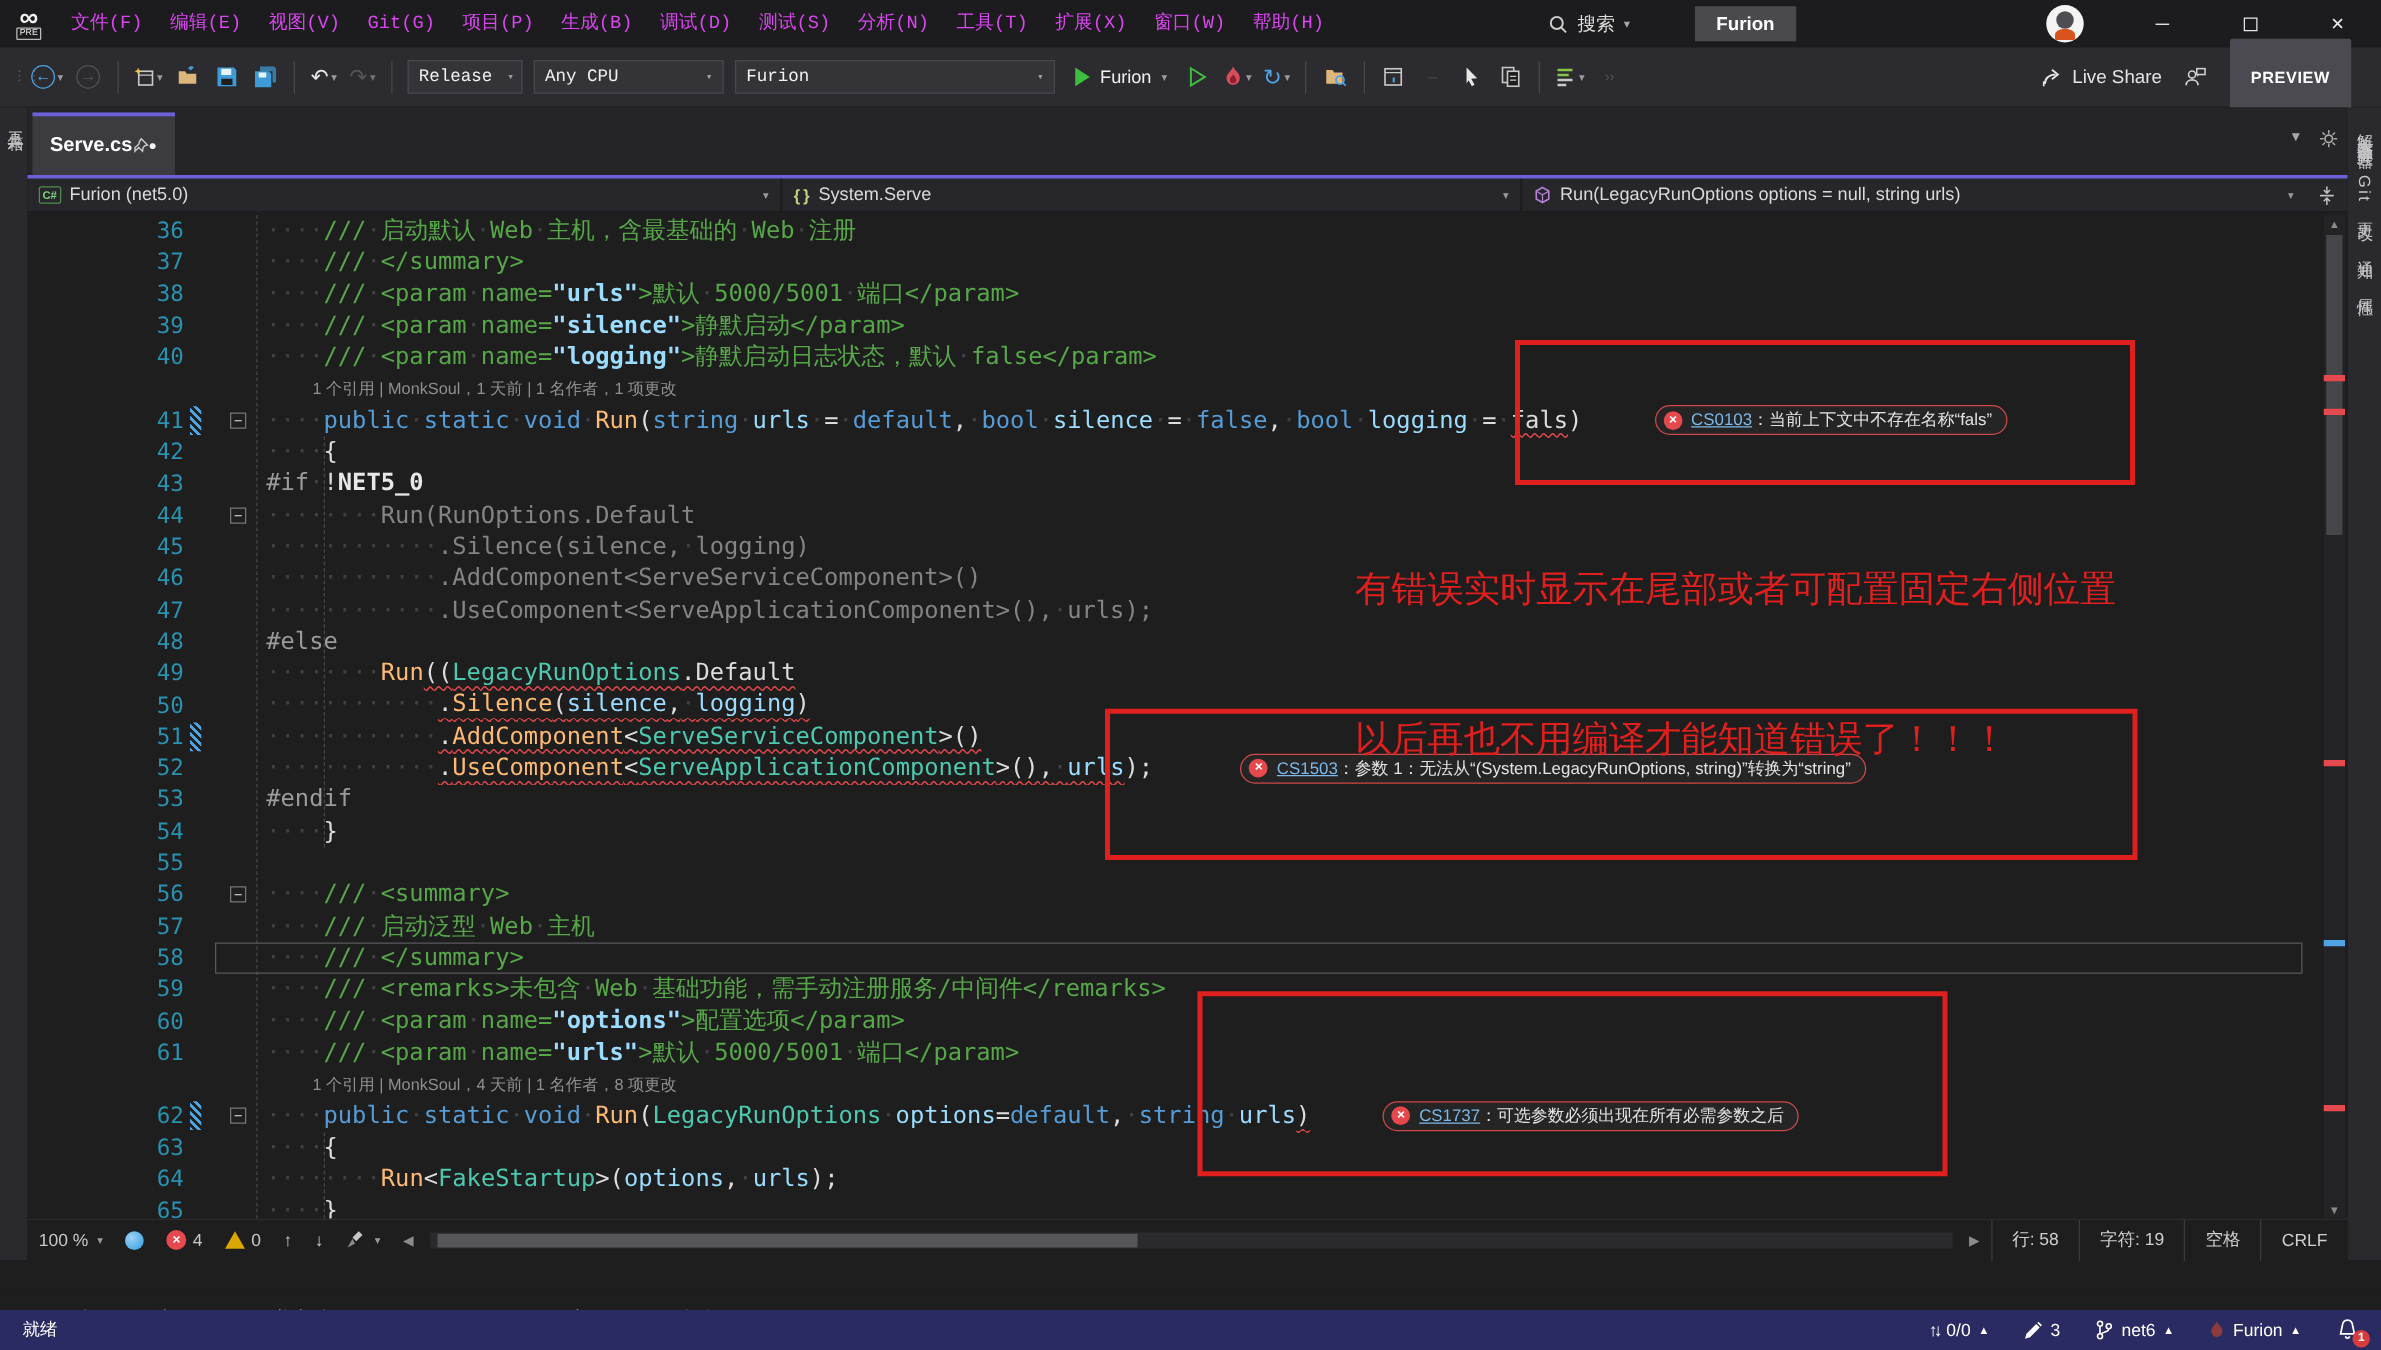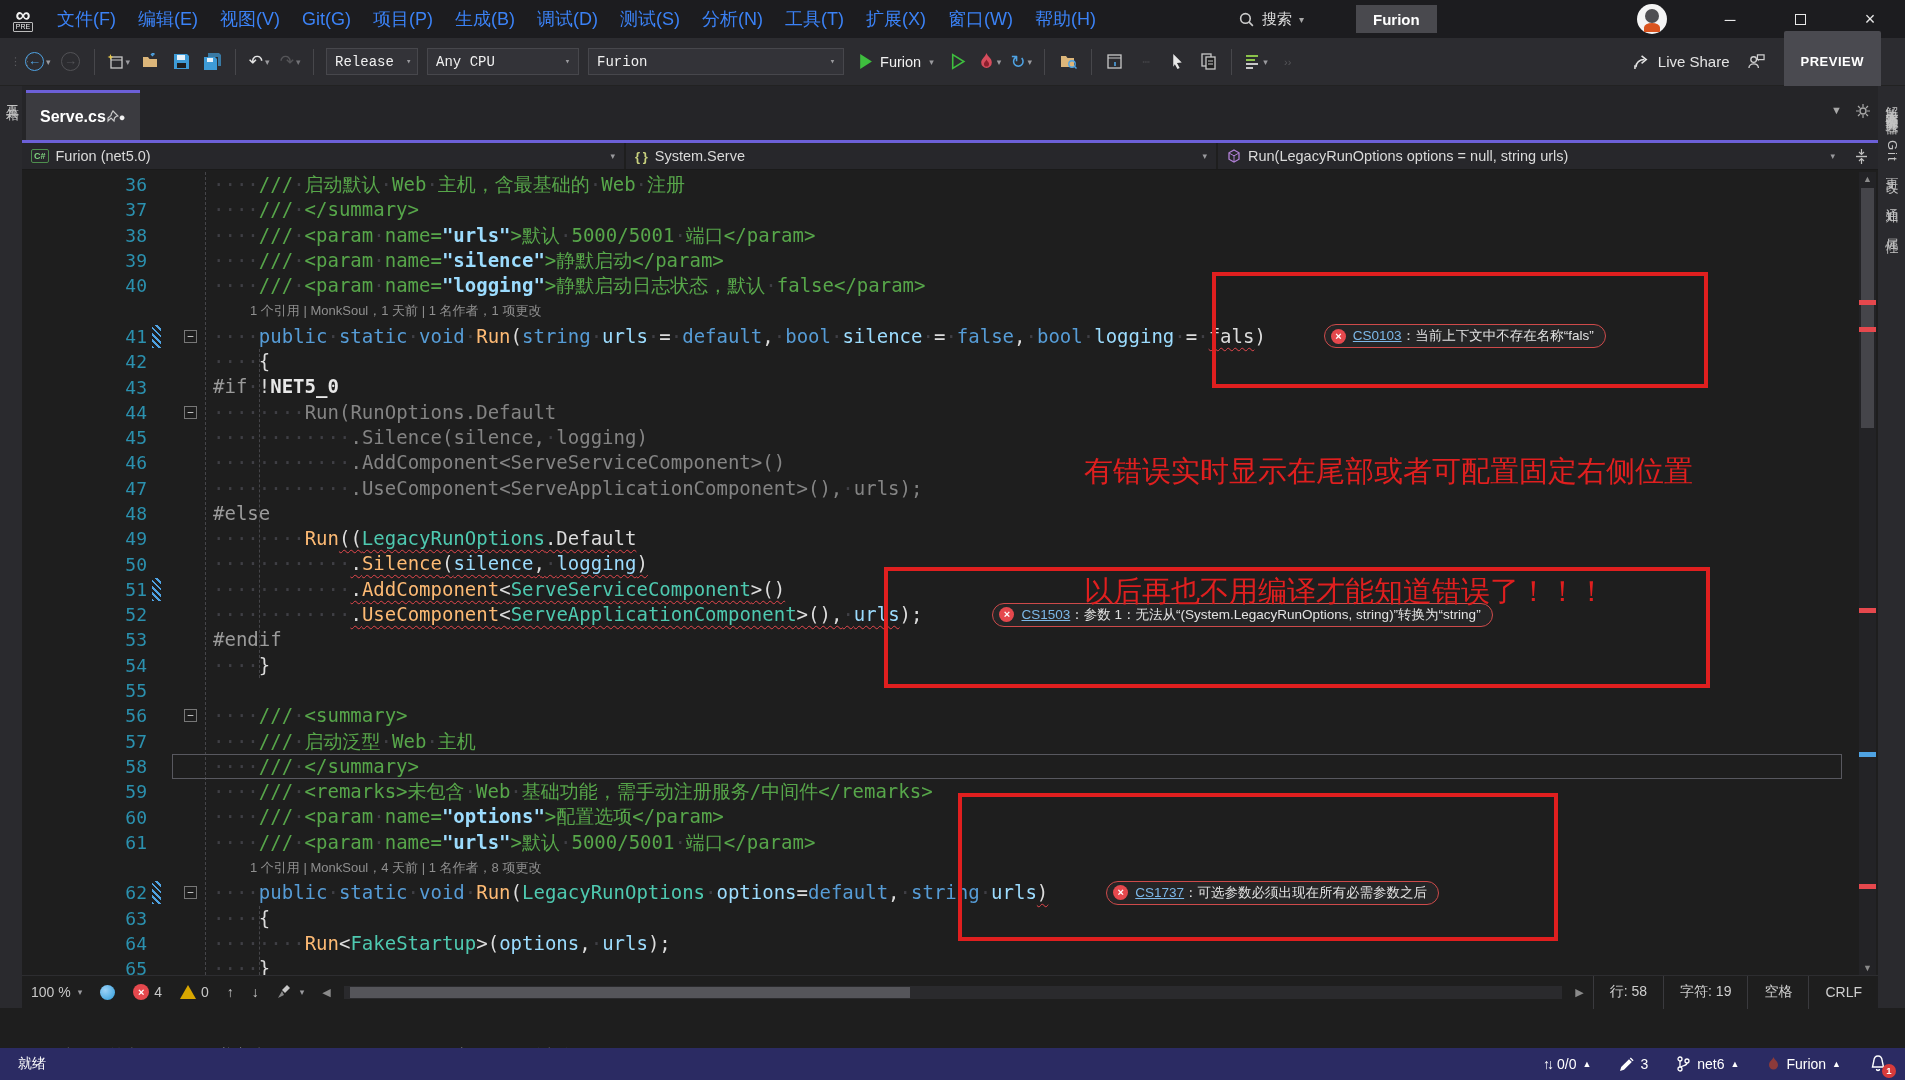--- a/index.html
+++ b/index.html
@@ -6,21 +6,21 @@
   *{box-sizing:border-box;}
   .screen{position:relative;width:1905px;height:1080px;background:#1E1E1E;overflow:hidden;
           font-family:"Liberation Sans",sans-serif;color:#D8D8D8;-webkit-font-smoothing:antialiased;}
 
   
   .titlebar{position:absolute;left:0;top:0;width:1905px;height:38px;background:#1C1C1F;display:flex;align-items:center;}
   .vslogo{width:46px;display:flex;flex-direction:column;align-items:center;justify-content:center;position:relative;height:38px;}
   .vslogo .inf{color:#F2F2F2;font-size:21px;font-weight:bold;line-height:18px;}
   .vslogo .pre{font-size:7px;color:#EEE;border:1px solid #BBB;padding:0 2px;border-radius:1px;line-height:8px;margin-top:-2px;}
   .menubar{display:flex;height:38px;align-items:center;}
-  .menu-item{padding:0 11px;font-size:18px;color:#3b82f6;line-height:38px;cursor:default;}
+  .menu-item{padding:0 11px;font-size:15px;color:#d946ef;line-height:38px;cursor:default;font-family:Liberation Mono, monospace;}
   .tsearch{position:absolute;left:1238px;top:0;height:38px;display:flex;align-items:center;gap:7px;color:#DCDCDC;font-size:15px;}
   .caret{font-size:10px;color:#A8A8A8;}
   .tsol{position:absolute;left:1356px;top:5px;height:28px;background:#49494E;color:#FFF;font-weight:bold;font-size:15px;
         display:flex;align-items:center;padding:0 17px;}
   .avatar{position:absolute;left:1637px;top:4px;width:30px;height:30px;border-radius:50%;background:#F4F4F4;overflow:hidden;}
   .avatar .head{position:absolute;left:8px;top:5px;width:14px;height:14px;border-radius:50%;background:#4E4E52;}
   .avatar .scarf{position:absolute;left:7px;top:19px;width:16px;height:9px;border-radius:50% 50% 0 0;background:#D9531E;}
   .winbtn{position:absolute;top:0;height:38px;width:46px;display:flex;align-items:center;justify-content:center;color:#E8E8E8;font-size:15px;}
   .winbtn.min{left:1707px;} .winbtn.max{left:1777px;} .winbtn.close{left:1847px;font-size:18px;}
   .maxbox{width:11px;height:11px;border:1px solid #E8E8E8;}

